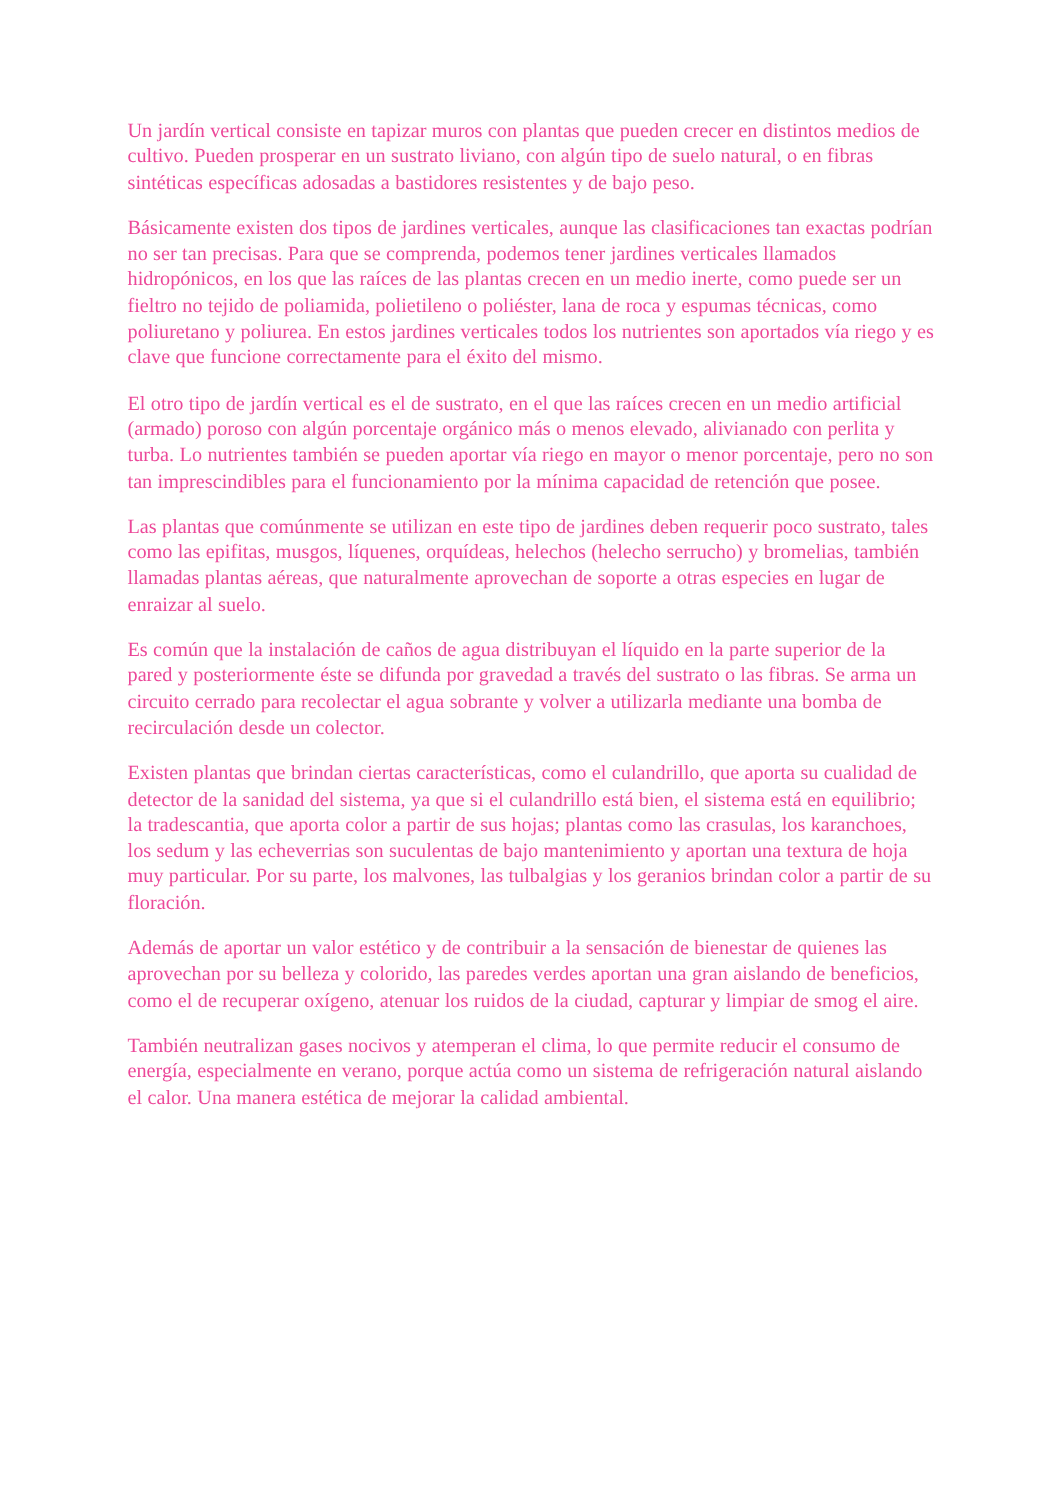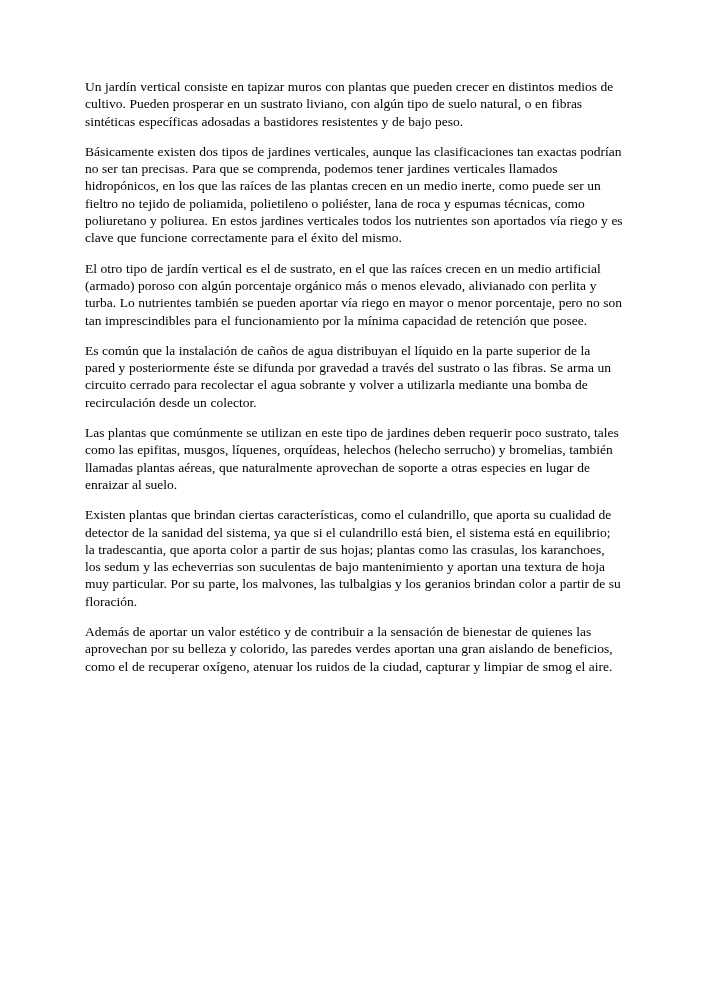--- a/index.html
+++ b/index.html
@@ -15,29 +15,30 @@
     background: #ffffff;
     box-sizing: border-box;
     padding: 78px 84px 0 85px;
     overflow: hidden;
   }
   .doc-paragraph {
     margin: 0 0 13px 0;
     font-family: "Liberation Serif", "DejaVu Serif", serif;
     font-size: 13.5px;
     line-height: 17.3px;
-    color: #000000;
+    color: #ec4899;
     text-align: left;
     word-spacing: 0.2px;
   }
 </style>
 </head>
 <body>
 
 <div class="page">
   <p class="doc-paragraph">Un jardín vertical consiste en tapizar muros con plantas que pueden crecer en distintos medios de cultivo. Pueden prosperar en un sustrato liviano, con algún tipo de suelo natural, o en fibras sintéticas específicas adosadas a bastidores resistentes y de bajo peso.</p>
   <p class="doc-paragraph">Básicamente existen dos tipos de jardines verticales, aunque las clasificaciones tan exactas podrían no ser tan precisas. Para que se comprenda, podemos tener jardines verticales llamados hidropónicos, en los que las raíces de las plantas crecen en un medio inerte, como puede ser un fieltro no tejido de poliamida, polietileno o poliéster, lana de roca y espumas técnicas, como poliuretano y poliurea. En estos jardines verticales todos los nutrientes son aportados vía riego y es clave que funcione correctamente para el éxito del mismo.</p>
   <p class="doc-paragraph">El otro tipo de jardín vertical es el de sustrato, en el que las raíces crecen en un medio artificial (armado) poroso con algún porcentaje orgánico más o menos elevado, alivianado con perlita y turba. Lo nutrientes también se pueden aportar vía riego en mayor o menor porcentaje, pero no son tan imprescindibles para el funcionamiento por la mínima capacidad de retención que posee.</p>
+  <p class="doc-paragraph">Las plantas que comúnmente se utilizan en este tipo de jardines deben requerir poco sustrato, tales como las epifitas, musgos, líquenes, orquídeas, helechos (helecho serrucho) y bromelias, también llamadas plantas aéreas, que naturalmente aprovechan de soporte a otras especies en lugar de enraizar al suelo.</p>
   <p class="doc-paragraph">Es común que la instalación de caños de agua distribuyan el líquido en la parte superior de la pared y posteriormente éste se difunda por gravedad a través del sustrato o las fibras. Se arma un circuito cerrado para recolectar el agua sobrante y volver a utilizarla mediante una bomba de recirculación desde un colector.</p>
-  <p class="doc-paragraph">Las plantas que comúnmente se utilizan en este tipo de jardines deben requerir poco sustrato, tales como las epifitas, musgos, líquenes, orquídeas, helechos (helecho serrucho) y bromelias, también llamadas plantas aéreas, que naturalmente aprovechan de soporte a otras especies en lugar de enraizar al suelo.</p>
   <p class="doc-paragraph">Existen plantas que brindan ciertas características, como el culandrillo, que aporta su cualidad de detector de la sanidad del sistema, ya que si el culandrillo está bien, el sistema está en equilibrio; la tradescantia, que aporta color a partir de sus hojas; plantas como las crasulas, los karanchoes, los sedum y las echeverrias son suculentas de bajo mantenimiento y aportan una textura de hoja muy particular. Por su parte, los malvones, las tulbalgias y los geranios brindan color a partir de su floración.</p>
   <p class="doc-paragraph">Además de aportar un valor estético y de contribuir a la sensación de bienestar de quienes las aprovechan por su belleza y colorido, las paredes verdes aportan una gran aislando de beneficios, como el de recuperar oxígeno, atenuar los ruidos de la ciudad, capturar y limpiar de smog el aire.</p>
+  <p class="doc-paragraph">También neutralizan gases nocivos y atemperan el clima, lo que permite reducir el consumo de energía, especialmente en verano, porque actúa como un sistema de refrigeración natural aislando el calor. Una manera estética de mejorar la calidad ambiental.</p>
 </div>
 
 </body></html>

